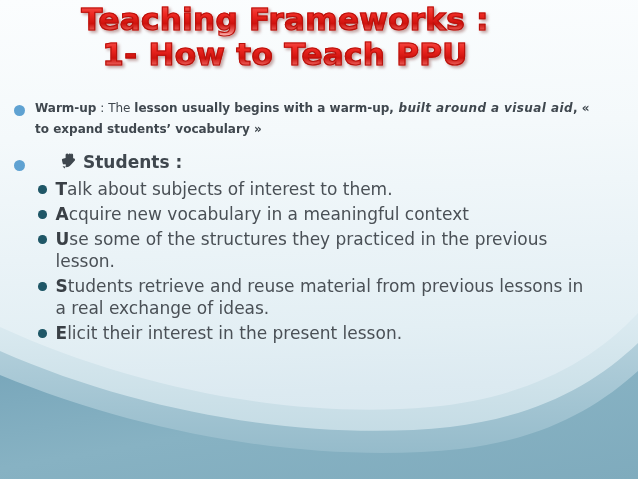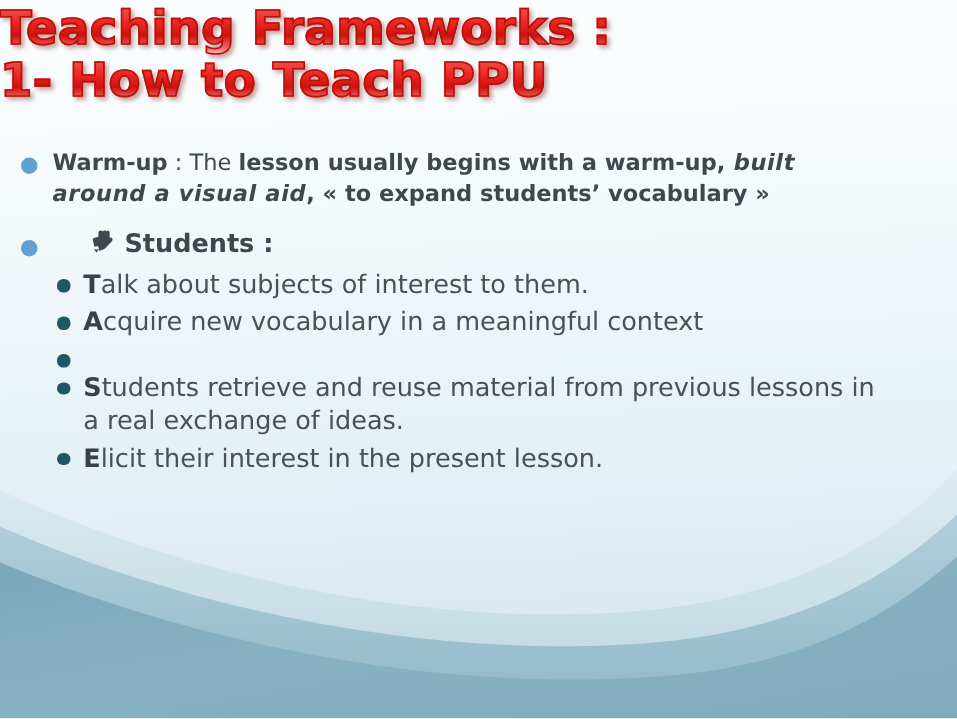--- a/index.html
+++ b/index.html
@@ -35,20 +35,21 @@
     width: 638px;
     height: 180px;
   }
 
   
   .title-block {
     position: absolute;
     top: 2px;
     left: 0;
     width: 570px;
+    text-align: center;
     line-height: 1.12;
   }
   .title-line {
     display: block;
     font-family: "DejaVu Sans", sans-serif;
     font-weight: bold;
     font-size: 31px;
     letter-spacing: 0.3px;
     color: #e8251f;
     background: linear-gradient(180deg, #f4605c 0%, #ef2a24 34%, #cf120d 62%, #f06b66 86%, #ffd9d7 100%);
@@ -78,21 +79,21 @@
   .lvl1 .bullet-dot {
     flex: 0 0 auto;
     width: 11px;
     height: 11px;
     border-radius: 50%;
     background: #5fa2d2;
     margin: 7px 10px 0 4px;
   }
   .lvl1-text {
     font-family: "DejaVu Sans", sans-serif;
-    font-size: 15px;
+    font-size: 12px;
     line-height: 21px;
     color: #3f474e;
     max-width: 560px;
   }
   .b { font-weight: bold; }
   .bi { font-weight: bold; font-style: italic; letter-spacing: 0.4px; }
   .reg { font-weight: normal; }
 
   .students-row {
     display: flex;
@@ -213,20 +214,21 @@
       </div>
 
 
       <div class="sub-item">
         <span class="sub-dot"></span>
         <div class="sub-text"><span class="cap">A</span><span>cquire new vocabulary in a meaningful context</span></div>
       </div>
 
       <div class="sub-item">
         <span class="sub-dot"></span>
+        <div class="sub-text"><span class="cap">U</span><span>se some of the structures they practiced in the previous lesson.</span></div>
       </div>
 
       <div class="sub-item">
         <span class="sub-dot"></span>
         <div class="sub-text"><span class="cap">S</span><span>tudents  retrieve and reuse material from previous lessons in a real exchange of ideas.</span></div>
       </div>
 
       <div class="sub-item">
         <span class="sub-dot"></span>
         <div class="sub-text"><span class="cap">E</span><span>licit their interest in the present lesson.</span></div>

